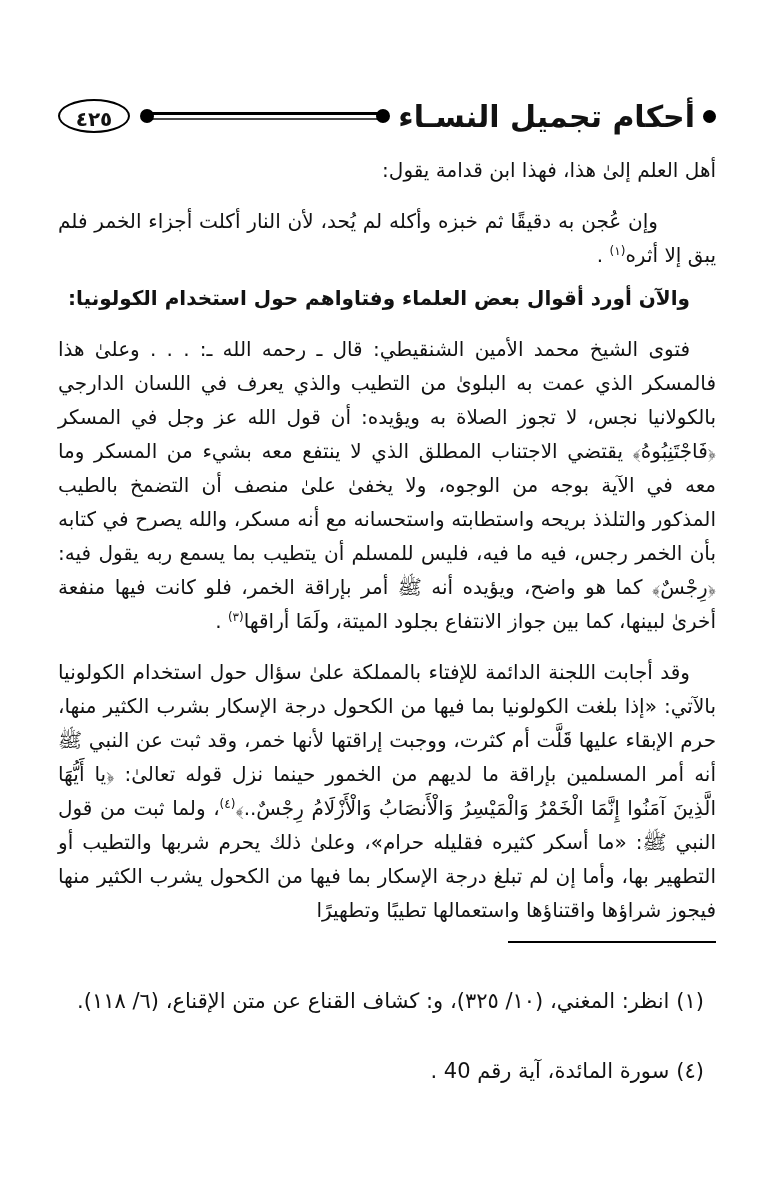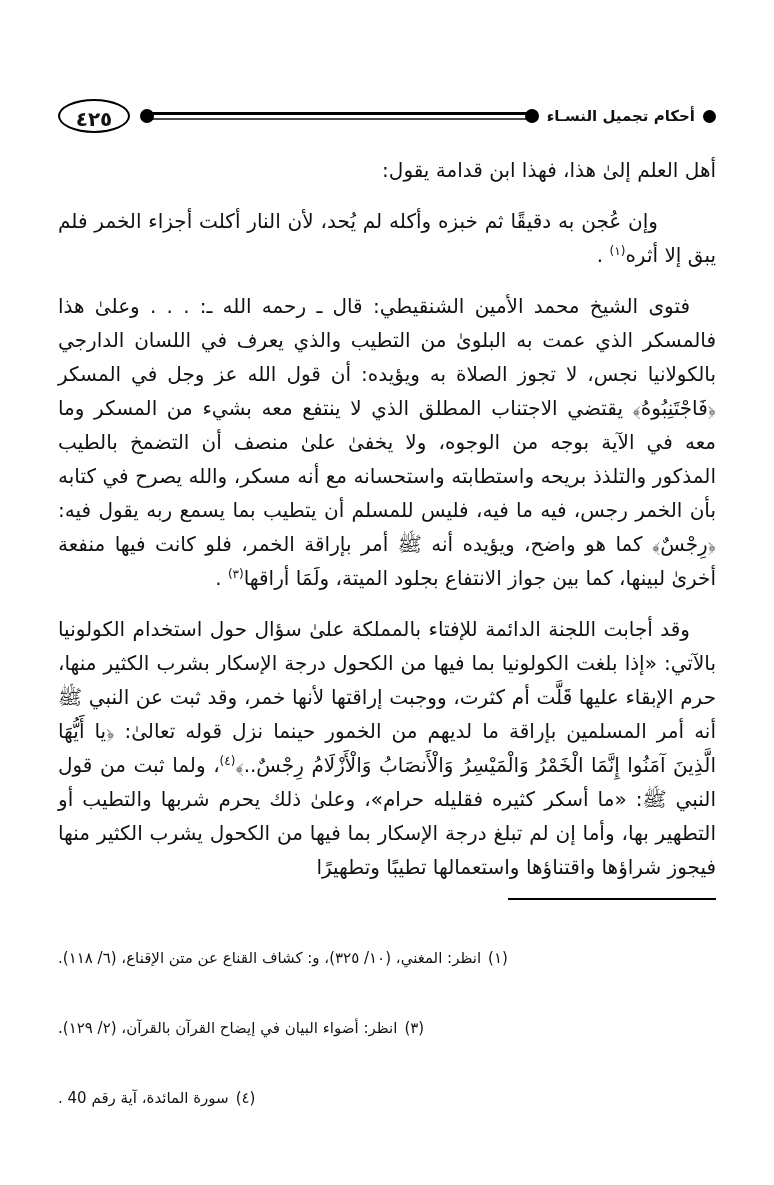--- a/index.html
+++ b/index.html
@@ -30,21 +30,21 @@
   }
   .dot {
     width: 13px;
     height: 13px;
     border-radius: 50%;
     background: #000;
     flex: 0 0 auto;
   }
   .header-title {
     font-weight: bold;
-    font-size: 15px;
+    font-size: 30px;
     white-space: nowrap;
     margin: 0 8px;
     letter-spacing: 0.5px;
   }
   .header-rule {
     flex: 1 1 auto;
     display: flex;
     align-items: center;
     margin-left: 10px;
   }
@@ -99,25 +99,25 @@
   
   .footnotes {
     margin-top: 14px;
   }
   .fn-rule {
     width: 208px;
     border-top: 2px solid #000;
     margin-bottom: 18px;
   }
   .footnote {
-    font-size: 15px;
+    font-size: 21px;
     line-height: 24px;
     margin-bottom: 19px;
     padding-right: 12px;
-    text-align: left;
+    text-align: right;
     margin-top: 46px;
   }
   .fn-marker { margin-left: 7px; }
 </style>
 </head>
 <body>
 
 <div class="page">
 
   <div class="header-row">
@@ -129,26 +129,26 @@
       <span class="rule-dot"></span>
     </div>
     <span class="page-num-oval">
       <span>٤٢٥</span>
     </span>
   </div>
 
   <div class="body-text" id="body-text">
       <p class="para"><span class="seg-normal">أهل العلم إلىٰ هذا، فهذا ابن قدامة يقول:</span></p>
       <p class="para quote"><span class="seg-normal">وإن عُجن به دقيقًا ثم خبزه وأكله لم يُحد، لأن النار أكلت أجزاء الخمر فلم يبق إلا أثره</span><span class="seg-sup">(١)</span><span class="seg-normal"> .</span></p>
+      <p class="para heading indent"><span class="seg-normal">والآن أورد أقوال بعض العلماء وفتاواهم حول استخدام الكولونيا:</span></p>
       <p class="para indent"><span class="seg-bold">فتوى الشيخ محمد الأمين الشنقيطي:</span><span class="seg-normal"> قال ـ رحمه الله ـ: . . . وعلىٰ هذا فالمسكر الذي عمت به البلوىٰ من التطيب والذي يعرف في اللسان الدارجي بالكولانيا نجس، لا تجوز الصلاة به ويؤيده: أن قول الله عز وجل في المسكر ﴿فَاجْتَنِبُوهُ﴾ يقتضي الاجتناب المطلق الذي لا ينتفع معه بشيء من المسكر وما معه في الآية بوجه من الوجوه، ولا يخفىٰ علىٰ منصف أن التضمخ بالطيب المذكور والتلذذ بريحه واستطابته واستحسانه مع أنه مسكر، والله يصرح في كتابه بأن الخمر رجس، فيه ما فيه، فليس للمسلم أن يتطيب بما يسمع ربه يقول فيه: ﴿رِجْسٌ﴾ كما هو واضح، ويؤيده أنه ﷺ أمر بإراقة الخمر، فلو كانت فيها منفعة أخرىٰ لبينها، كما بين جواز الانتفاع بجلود الميتة، ولَمَا أراقها</span><span class="seg-sup">(٣)</span><span class="seg-normal"> .</span></p>
       <p class="para indent"><span class="seg-normal">وقد أجابت اللجنة الدائمة للإفتاء بالمملكة علىٰ سؤال حول استخدام الكولونيا بالآتي: «إذا بلغت الكولونيا بما فيها من الكحول درجة الإسكار بشرب الكثير منها، حرم الإبقاء عليها قَلَّت أم كثرت، ووجبت إراقتها لأنها خمر، وقد ثبت عن النبي ﷺ أنه أمر المسلمين بإراقة ما لديهم من الخمور حينما نزل قوله تعالىٰ: ﴿يا أَيُّهَا الَّذِينَ آمَنُوا إِنَّمَا الْخَمْرُ وَالْمَيْسِرُ وَالْأَنصَابُ وَالْأَزْلَامُ رِجْسٌ..﴾</span><span class="seg-sup">(٤)</span><span class="seg-normal">، ولما ثبت من قول النبي ﷺ: «ما أسكر كثيره فقليله حرام»، وعلىٰ ذلك يحرم شربها والتطيب أو التطهير بها، وأما إن لم تبلغ درجة الإسكار بما فيها من الكحول يشرب الكثير منها فيجوز شراؤها واقتناؤها واستعمالها تطيبًا وتطهيرًا</span></p>
     </div>
 
   <div class="footnotes">
     <div class="fn-rule"></div>
     <div id="footnote-list">
         <div class="footnote"><span class="fn-marker">(١)</span><span class="fn-text">انظر: المغني، (١٠/ ٣٢٥)، و: كشاف القناع عن متن الإقناع، (٦/ ١١٨).</span></div>
-        <div class="footnote"><span class="fn-marker">(٣)</span><span class="fn-text">انظر: أضواء البيان في إيضاح القرآن بالقرآن، (٢/ ١٢٩).</span></div>
         <div class="footnote"><span class="fn-marker">(٤)</span><span class="fn-text">سورة المائدة، آية رقم 40 .</span></div>
       </div>
   </div>
 
 </div>
 
 </body></html>

